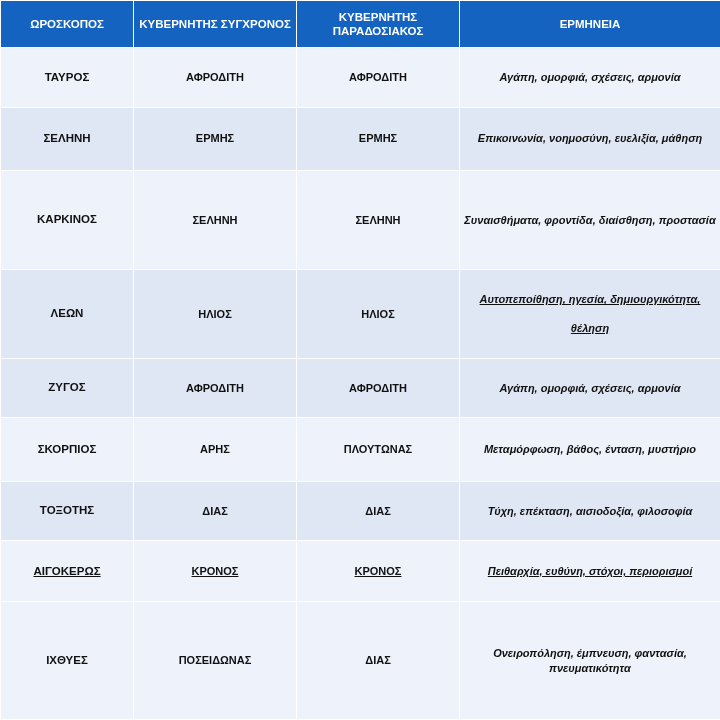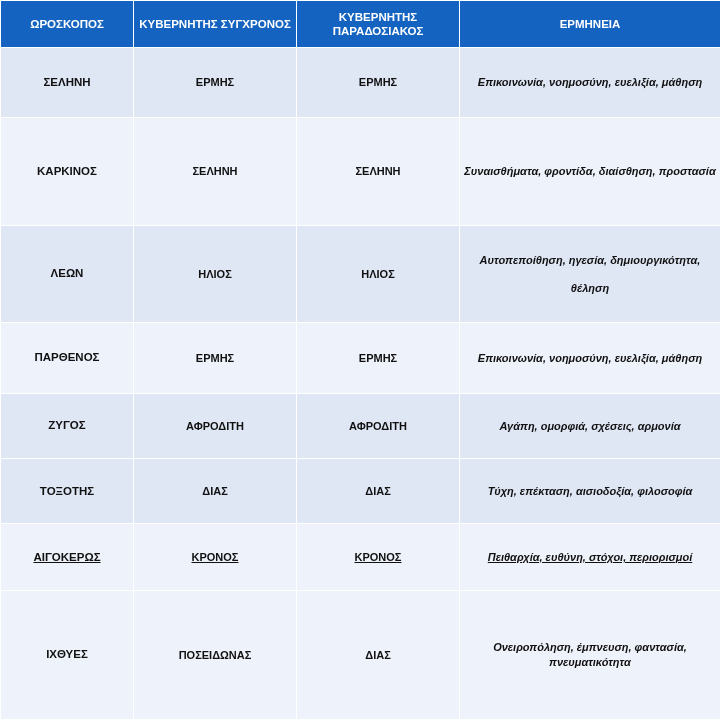--- a/index.html
+++ b/index.html
@@ -82,21 +82,21 @@
   tr.r2 td { height: 47px; }
   tr.r3 td { height: 74px; }
   tr.r4 td { height: 66px; }
   tr.r5 td { height: 48px; }
   tr.r6 td { height: 44px; }
   tr.r7 td { height: 47px; }
   tr.r8 td { height: 44px; }
   tr.r9 td { height: 45px; text-decoration: underline; }
   tr.r10 td { height: 45px; }
   tr.r11 td { height: 88px; }
-  td.meaning.spread { line-height: 2.6; }
+  td.meaning.spread { line-height: 2.6; text-decoration: underline; }
 </style>
 </head>
 <body>
 
 <div class="table-wrap">
   <table class="zodiac-table">
     <colgroup>
       <col class="c-sign">
       <col class="c-mod">
       <col class="c-trad">
@@ -104,49 +104,55 @@
     </colgroup>
     <thead>
       <tr>
         <th>ΩΡΟΣΚΟΠΟΣ</th>
         <th>ΚΥΒΕΡΝΗΤΗΣ ΣΥΓΧΡΟΝΟΣ</th>
         <th>ΚΥΒΕΡΝΗΤΗΣ ΠΑΡΑΔΟΣΙΑΚΟΣ</th>
         <th>ΕΡΜΗΝΕΙΑ</th>
       </tr>
     </thead>
     <tbody>
+      <tr class="row-odd r1">
+        <td class="sign">ΤΑΥΡΟΣ</td>
+        <td class="ruler">ΑΦΡΟΔΙΤΗ</td>
+        <td class="ruler">ΑΦΡΟΔΙΤΗ</td>
+        <td class="meaning">Αγάπη, ομορφιά, σχέσεις, αρμονία</td>
+      </tr>
       <tr class="row-even r2">
         <td class="sign">ΣΕΛΗΝΗ</td>
         <td class="ruler">ΕΡΜΗΣ</td>
         <td class="ruler">ΕΡΜΗΣ</td>
         <td class="meaning">Επικοινωνία, νοημοσύνη, ευελιξία, μάθηση</td>
       </tr>
       <tr class="row-odd r3">
         <td class="sign">ΚΑΡΚΙΝΟΣ</td>
         <td class="ruler">ΣΕΛΗΝΗ</td>
         <td class="ruler">ΣΕΛΗΝΗ</td>
         <td class="meaning">Συναισθήματα, φροντίδα, διαίσθηση, προστασία</td>
       </tr>
       <tr class="row-even r4">
         <td class="sign">ΛΕΩΝ</td>
         <td class="ruler">ΗΛΙΟΣ</td>
         <td class="ruler">ΗΛΙΟΣ</td>
         <td class="meaning spread">Αυτοπεποίθηση, ηγεσία, δημιουργικότητα, θέληση</td>
       </tr>
-      <tr class="row-odd r5">
-        <td class="sign">ΠΑΡΘΕΝΟΣ</td>
-        <td class="ruler">ΕΡΜΗΣ</td>
-        <td class="ruler">ΕΡΜΗΣ</td>
-        <td class="meaning">Επικοινωνία, νοημοσύνη, ευελιξία, μάθηση</td>
-      </tr>
       <tr class="row-even r6">
         <td class="sign">ΖΥΓΟΣ</td>
         <td class="ruler">ΑΦΡΟΔΙΤΗ</td>
         <td class="ruler">ΑΦΡΟΔΙΤΗ</td>
         <td class="meaning">Αγάπη, ομορφιά, σχέσεις, αρμονία</td>
+      </tr>
+      <tr class="row-odd r7">
+        <td class="sign">ΣΚΟΡΠΙΟΣ</td>
+        <td class="ruler">ΑΡΗΣ</td>
+        <td class="ruler">ΠΛΟΥΤΩΝΑΣ</td>
+        <td class="meaning">Μεταμόρφωση, βάθος, ένταση, μυστήριο</td>
       </tr>
       <tr class="row-even r8">
         <td class="sign">ΤΟΞΟΤΗΣ</td>
         <td class="ruler">ΔΙΑΣ</td>
         <td class="ruler">ΔΙΑΣ</td>
         <td class="meaning">Τύχη, επέκταση, αισιοδοξία, φιλοσοφία</td>
       </tr>
       <tr class="row-odd r9">
         <td class="sign">ΑΙΓΟΚΕΡΩΣ</td>
         <td class="ruler">ΚΡΟΝΟΣ</td>

